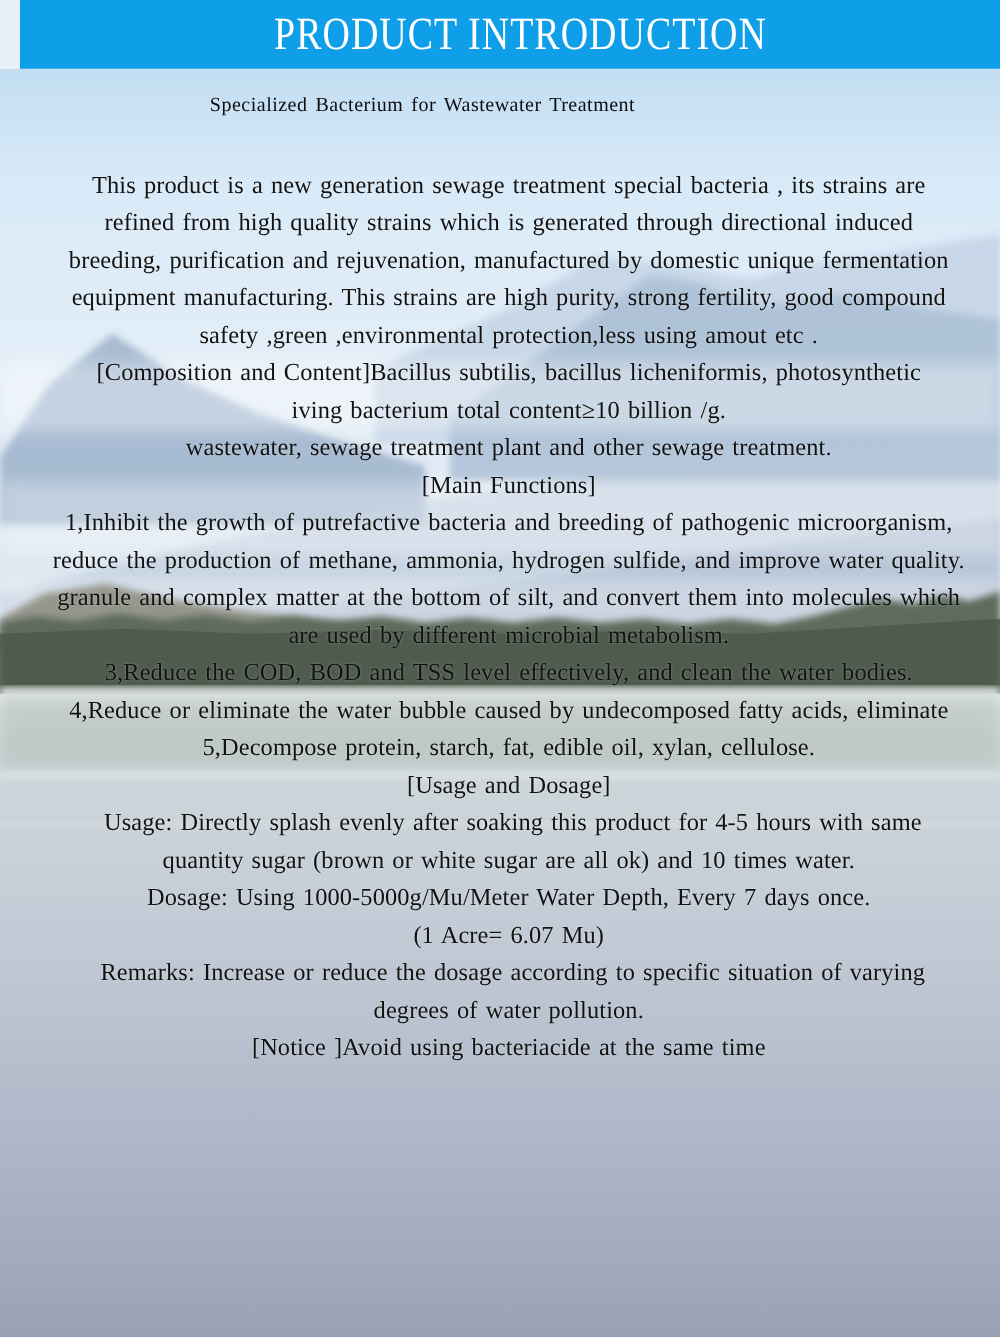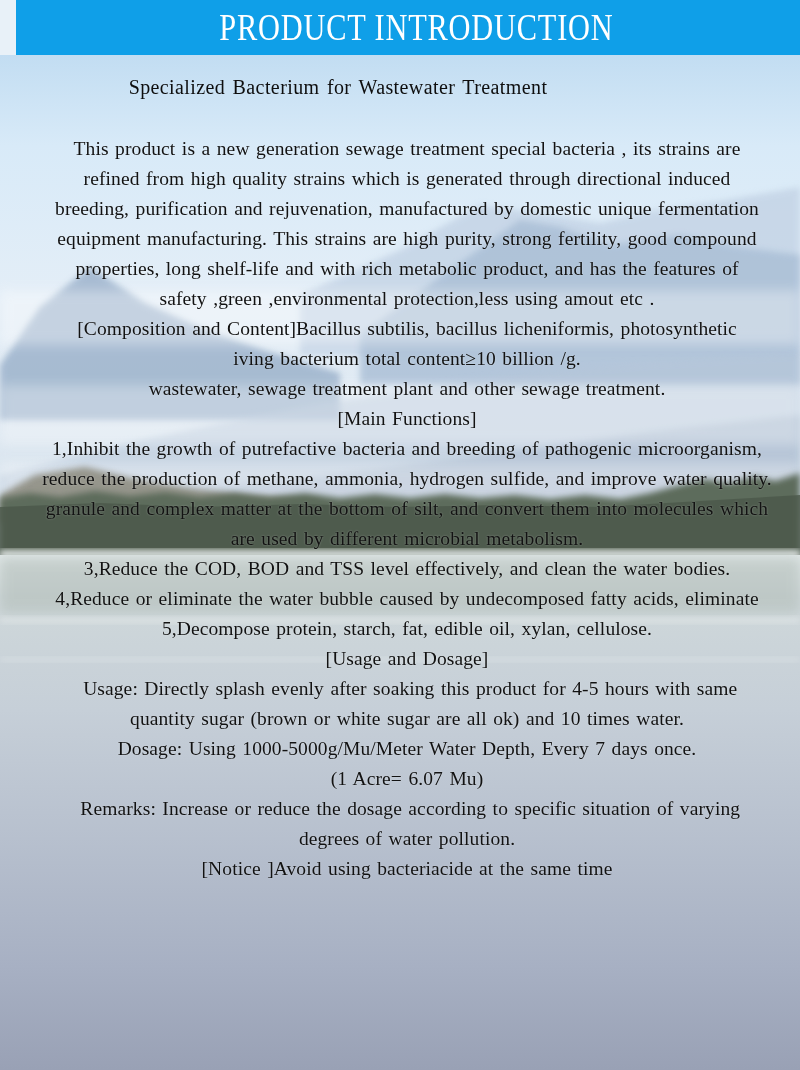--- a/index.html
+++ b/index.html
@@ -45,21 +45,21 @@
     height: 1015px;
     z-index: 1;
   }
   .bg svg { display: block; }
   
   .subtitle {
     position: absolute;
     top: 76px; left: 0;
     width: 676px;
     text-align: center;
-    font-size: 20px;
+    font-size: 16px;
     color: #0e0e0e;
     letter-spacing: 0.4px;
     word-spacing: 2px;
     z-index: 2;
   }
   .body-text {
     position: absolute;
     top: 134px;
     left: 14px;
     width: 786px;
@@ -143,21 +143,20 @@
     <h1>PRODUCT INTRODUCTION</h1>
   </header>
 
   <div class="subtitle">Specialized Bacterium for Wastewater Treatment</div>
 
   <div class="body-text">
       <div class="line">This product is a new generation sewage treatment special bacteria , its strains are</div>
       <div class="line">refined from high quality strains which is generated through directional induced</div>
       <div class="line">breeding, purification and rejuvenation, manufactured by domestic unique fermentation</div>
       <div class="line">equipment manufacturing. This strains are high purity, strong fertility, good compound</div>
-      <div class="line">properties, long shelf-life and with rich metabolic product, and has the features of</div>
       <div class="line">safety ,green ,environmental protection,less using amout etc .</div>
       <div class="line">[Composition and Content]Bacillus subtilis, bacillus licheniformis, photosynthetic</div>
       <div class="line">iving bacterium total content≥10 billion /g.</div>
       <div class="line">wastewater, sewage treatment plant and other sewage treatment.</div>
       <div class="line">[Main Functions]</div>
       <div class="line">1,Inhibit the growth of putrefactive bacteria and breeding of pathogenic microorganism,</div>
       <div class="line">reduce the production of methane, ammonia, hydrogen sulfide, and improve water quality.</div>
       <div class="line">granule and complex matter at the bottom of silt, and convert them into molecules which</div>
       <div class="line">are used by different microbial metabolism.</div>
       <div class="line">3,Reduce the COD, BOD and TSS level effectively, and clean the water bodies.</div>

